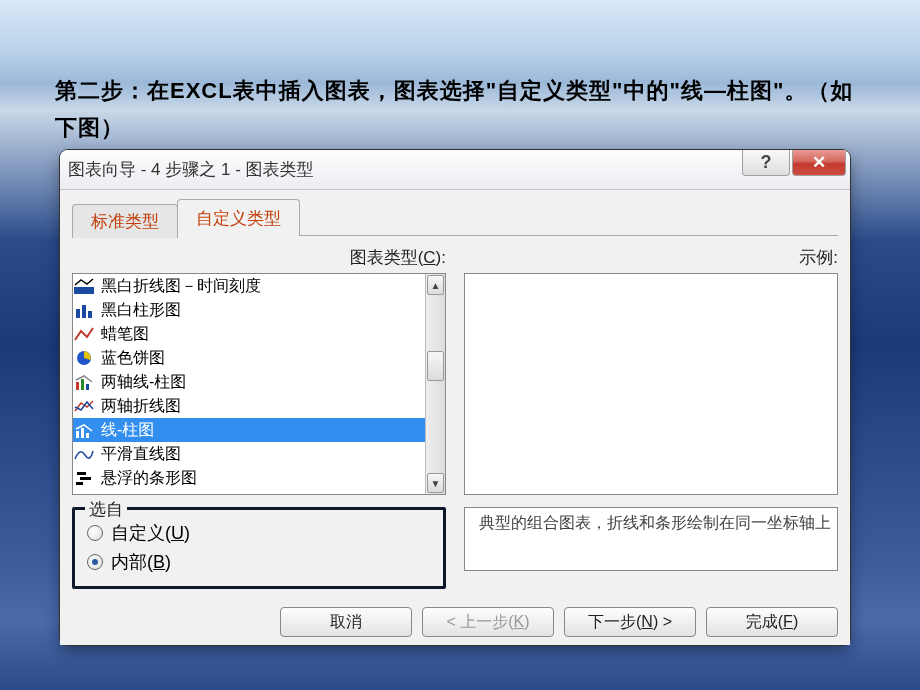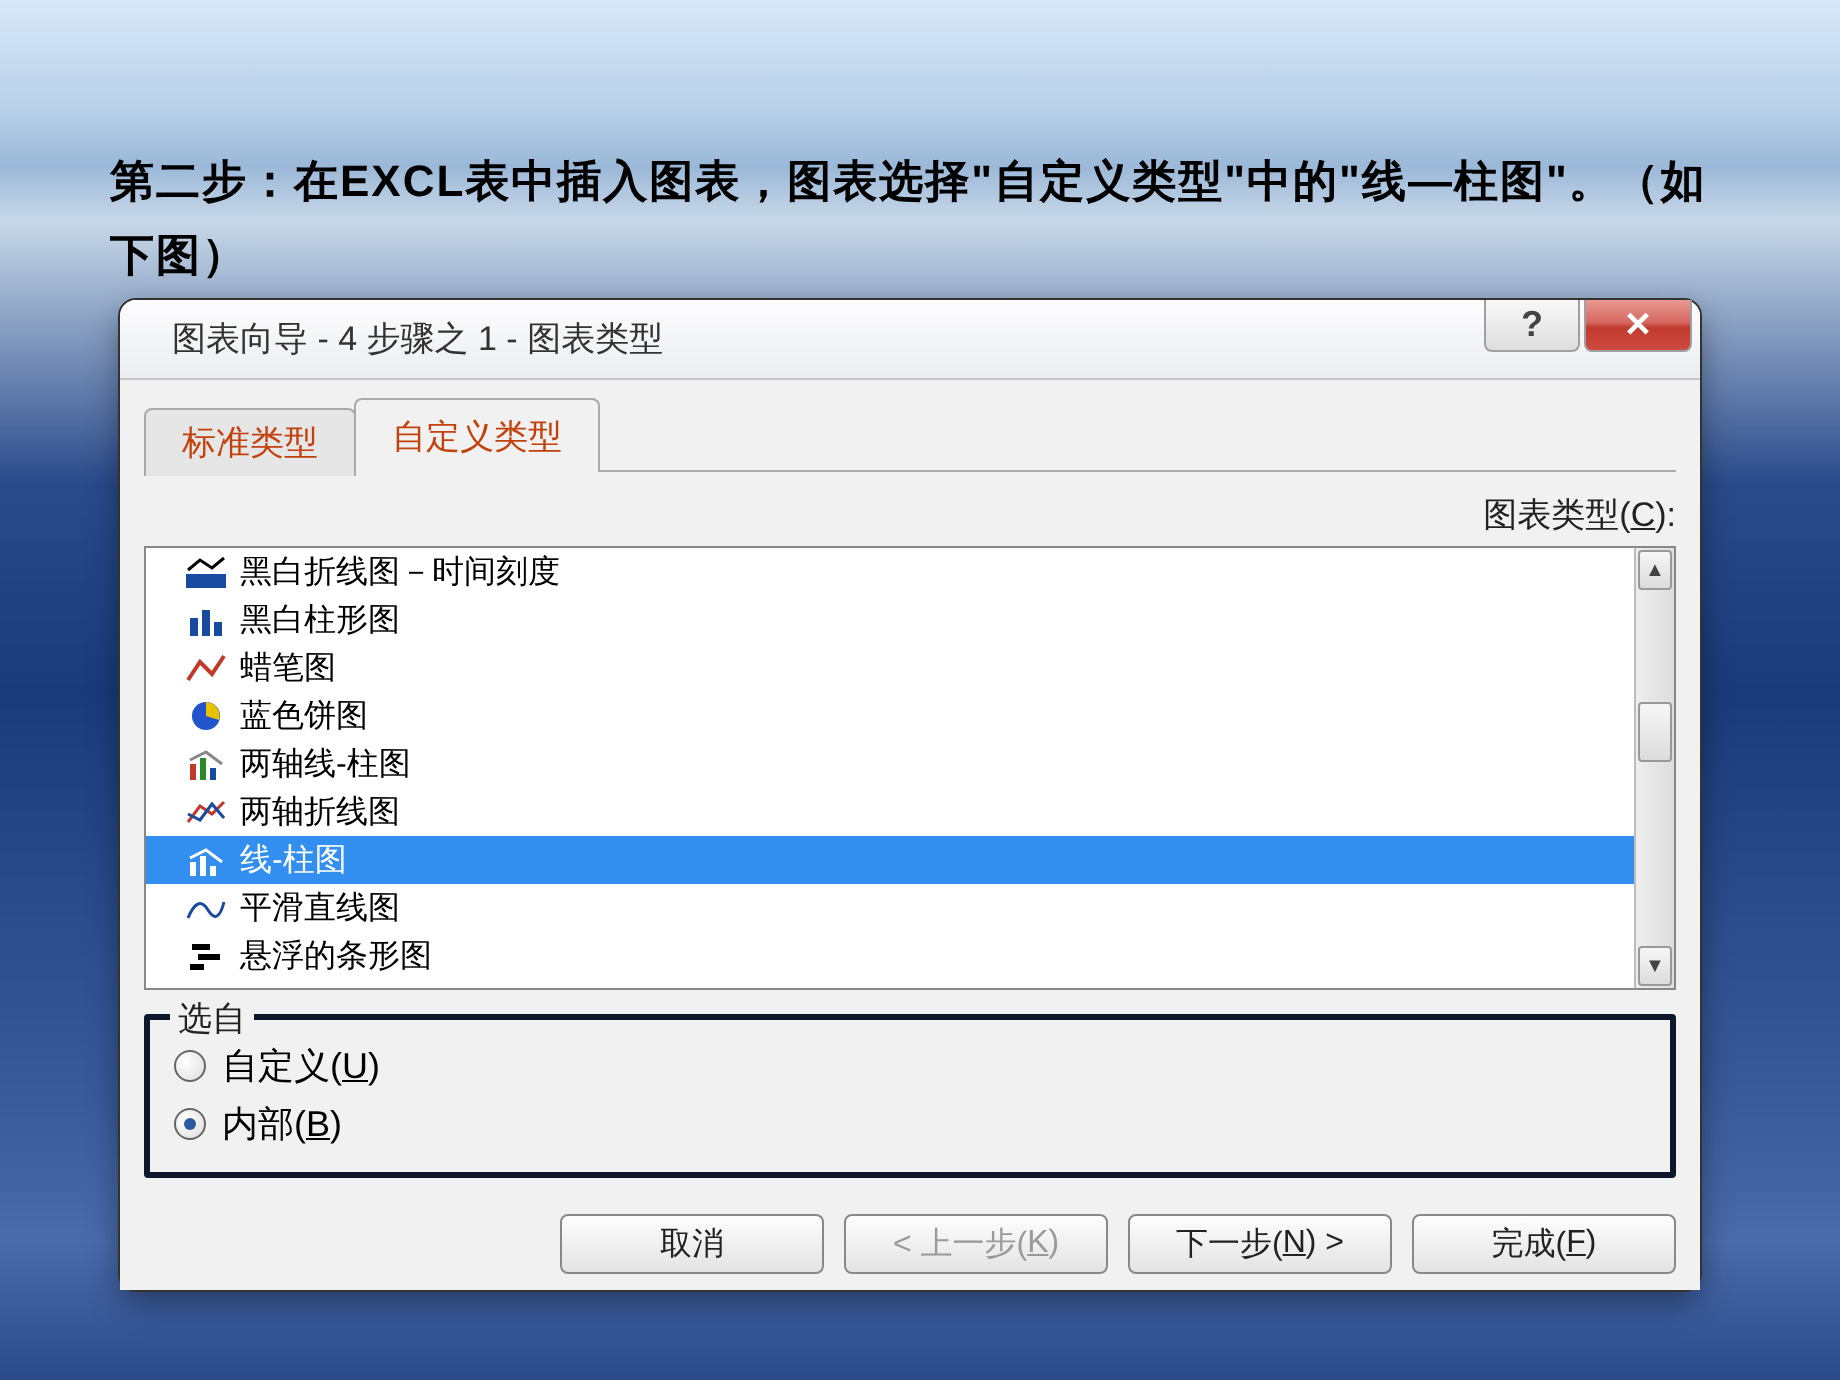--- a/index.html
+++ b/index.html
@@ -20,21 +20,21 @@
     .dialog-wrap {
       position: absolute; left: 60px; top: 150px; width: 790px;
       background: #fff; border-radius: 8px;
       box-shadow: 0 0 0 1px #333, 0 6px 16px rgba(0,0,0,.4);
     }
     .titlebar {
       background: linear-gradient(to bottom, #fdfdfe, #ebedf1);
       height: 40px; border-radius: 8px 8px 0 0; position: relative;
       display: flex; align-items: center; border-bottom: 1px solid #c5c5c8;
     }
-    .titlebar-title { font-size: 17px; color: #333; padding-left: 26px; }
+    .titlebar-title { font-size: 17px; color: #333; padding-left: 8px; }
     .title-controls { position: absolute; right: 4px; top: 0; display: flex; }
     .title-btn {
       width: 48px; height: 26px; margin-left: 2px;
       border: 1px solid #a0a0a0; border-top: none;
       border-radius: 0 0 4px 4px; display: flex; align-items: center; justify-content: center;
       font-weight: bold;
     }
     .help-btn { background: linear-gradient(#f8f8f8,#dedede); color: #444; font-size: 18px; }
     .close-btn {
       background: linear-gradient(to bottom, #e89a94, #d56860 45%, #c23a30 55%, #cd4b40);
@@ -50,21 +50,21 @@
     .tab.active { background: #f1f1f1; top: 1px; z-index: 2; }
     .tab.inactive { background: #e6e6e6; top: 3px; padding-top:5px; padding-bottom:5px; }
     .content-row { display: flex; gap: 18px; text-align: right; }
     .left-col, .right-col { flex: 1; }
     .label-row { font-size: 17px; color: #222; margin-bottom: 4px; }
     .underline { text-decoration: underline; }
     .listbox-wrap { display:flex; border: 1px solid #888; background: #fff; height: 222px; }
     .listbox { flex:1; overflow:hidden; }
     .list-item {
       display: flex; align-items: center; height: 24px;
-      font-size: 16px; color: #000; padding-left: 19px; white-space: nowrap;
+      font-size: 16px; color: #000; padding-left: 0; white-space: nowrap;
     }
     .list-item.selected { background: #338fef; color: #fff; }
     .item-icon {
       width: 22px; height: 18px; margin-right: 6px; flex-shrink: 0;
       display: inline-flex; align-items: center; justify-content: center;
     }
     .scrollbar {
       width: 20px; background: linear-gradient(to right,#eee,#ddd);
       border-left: 1px solid #bbb; display:flex; flex-direction:column;
     }
@@ -243,20 +243,25 @@
           </div>
           <div class="radio-row">
             <span class="radio-outer">
                 <span class="radio-dot"></span>
               </span>
             <span><span>内部(</span><span class="underline">B</span><span>)</span></span>
           </div>
         </div>
       </div>
 
+      <div class="right-col">
+        <div class="label-row">示例:</div>
+        <div class="preview-box"></div>
+        <div class="desc-box">典型的组合图表，折线和条形绘制在同一坐标轴上</div>
+      </div>
     </div>
 
     <div class="button-row">
       <div class="dlg-btn">取消</div>
       <div class="dlg-btn disabled">
         <span>&lt; 上一步(</span>
           <span class="underline">K</span>
           <span>)</span>
       </div>
       <div class="dlg-btn">

